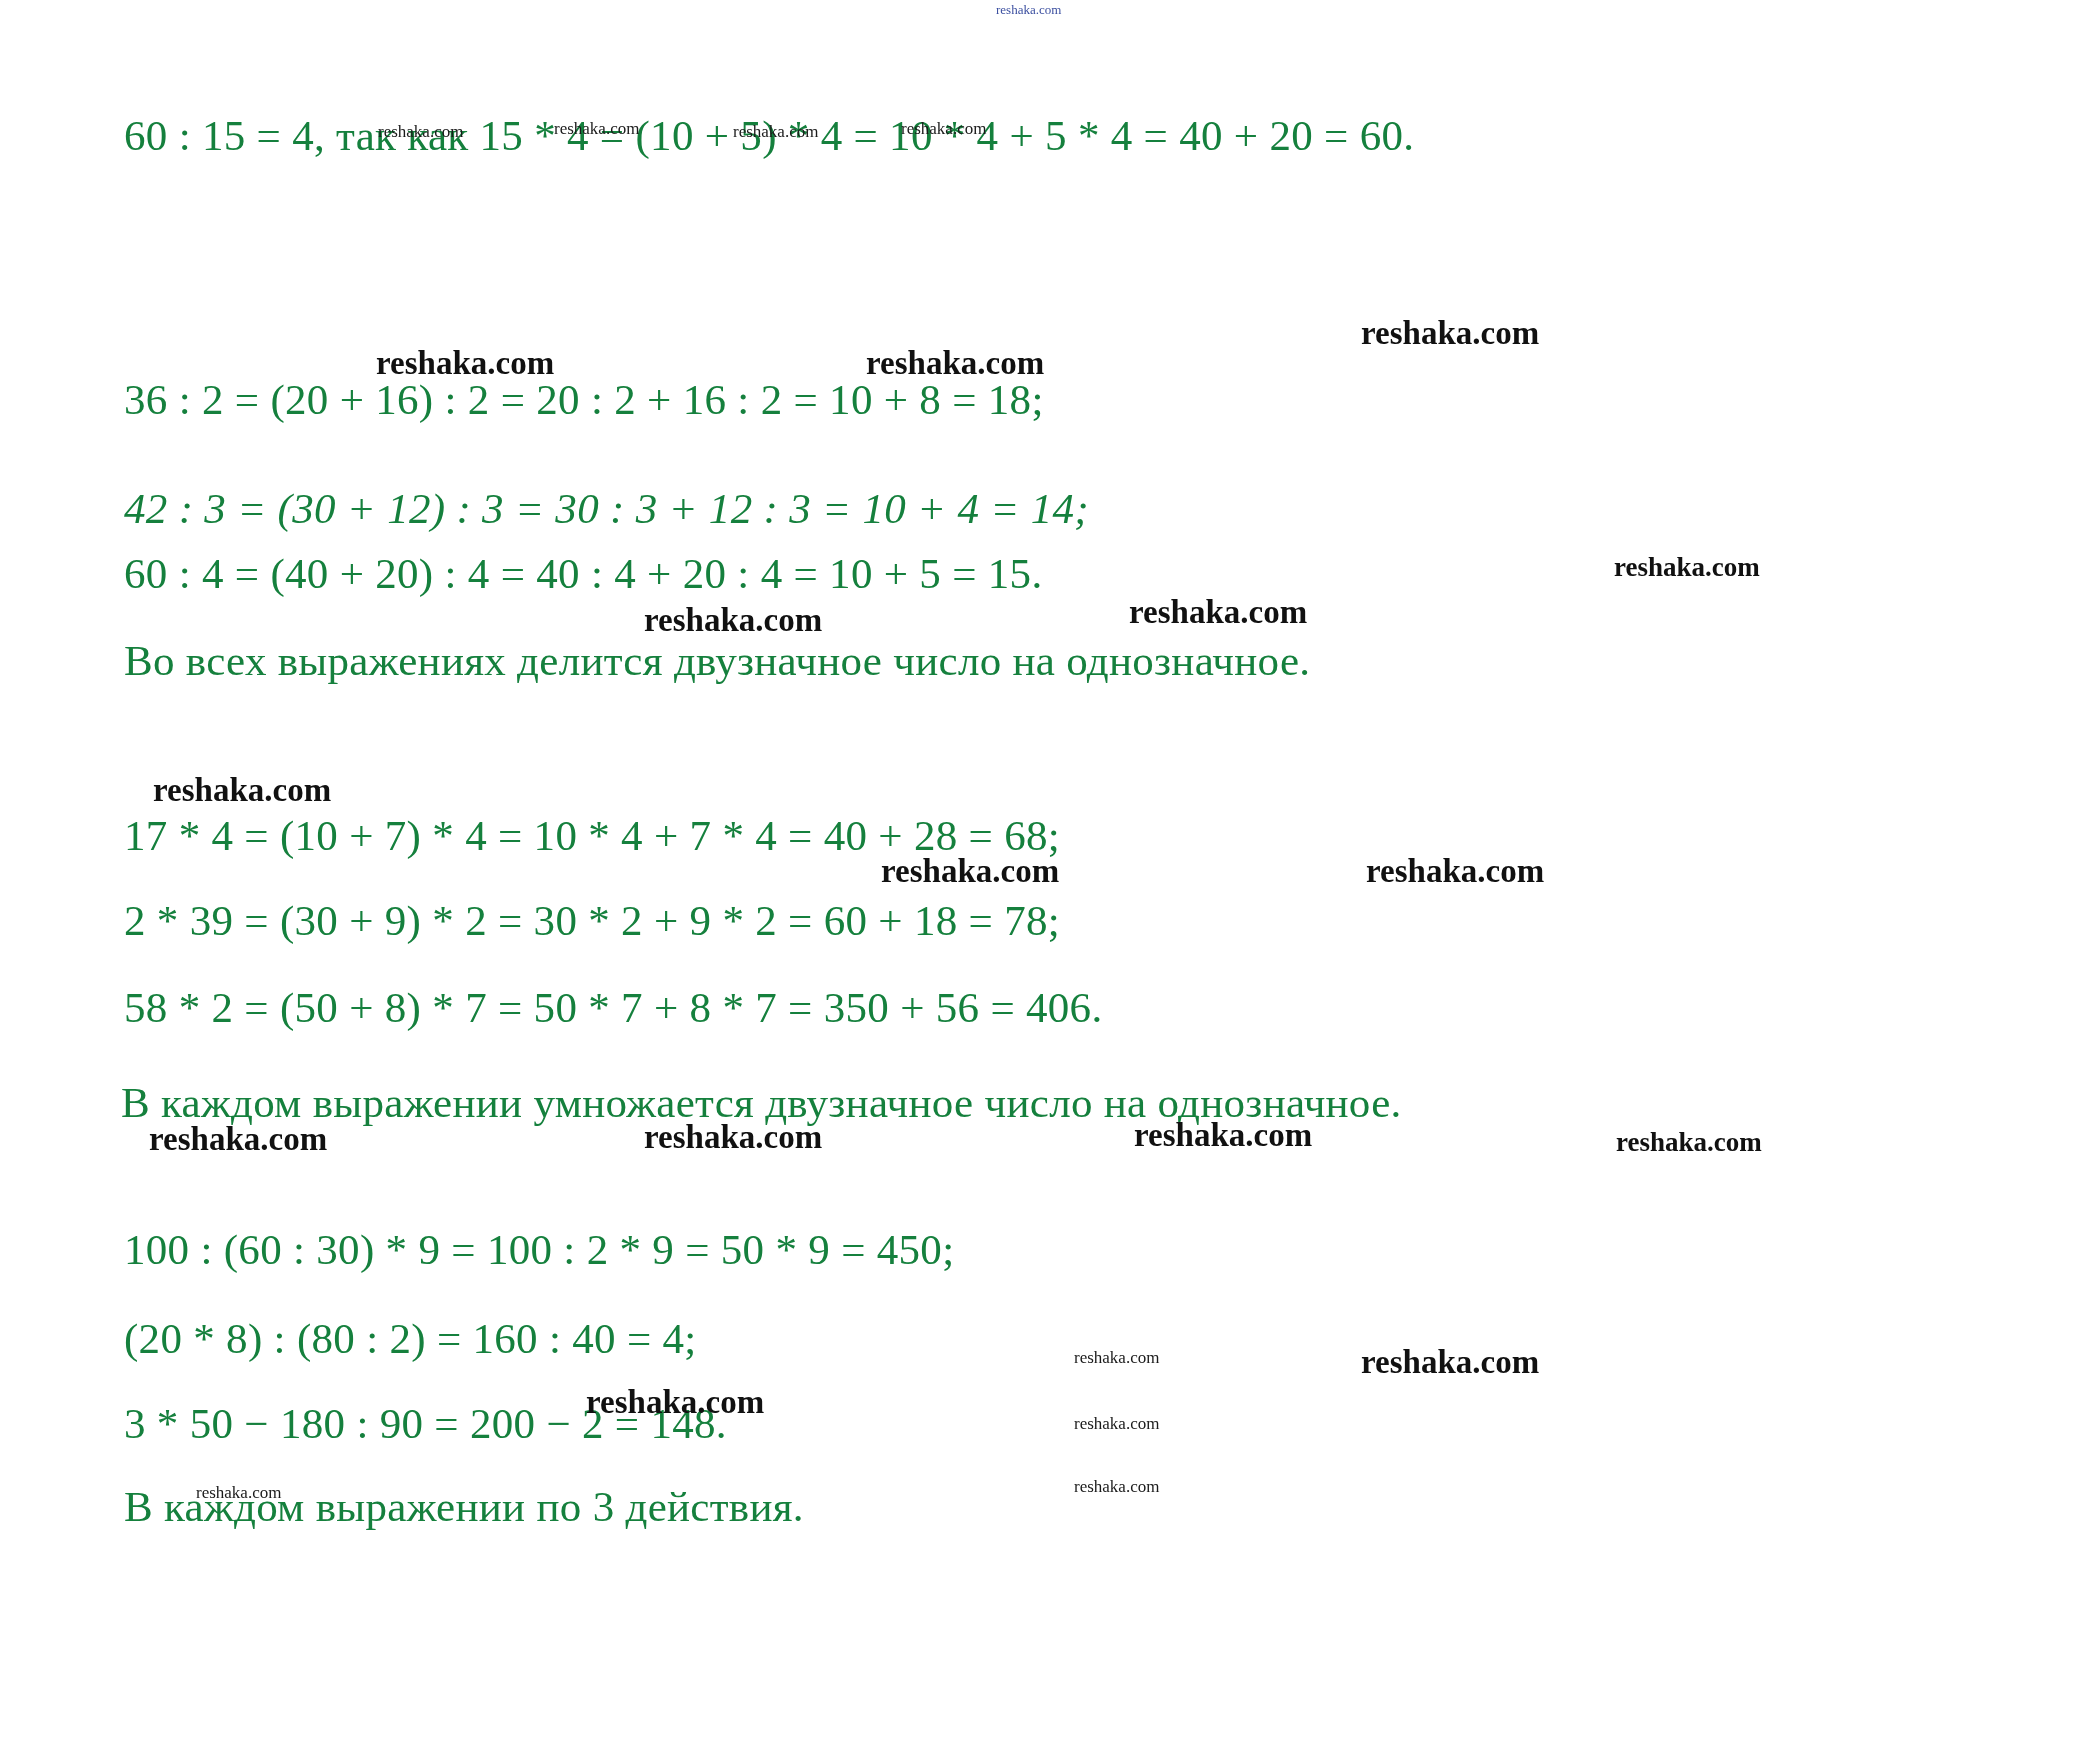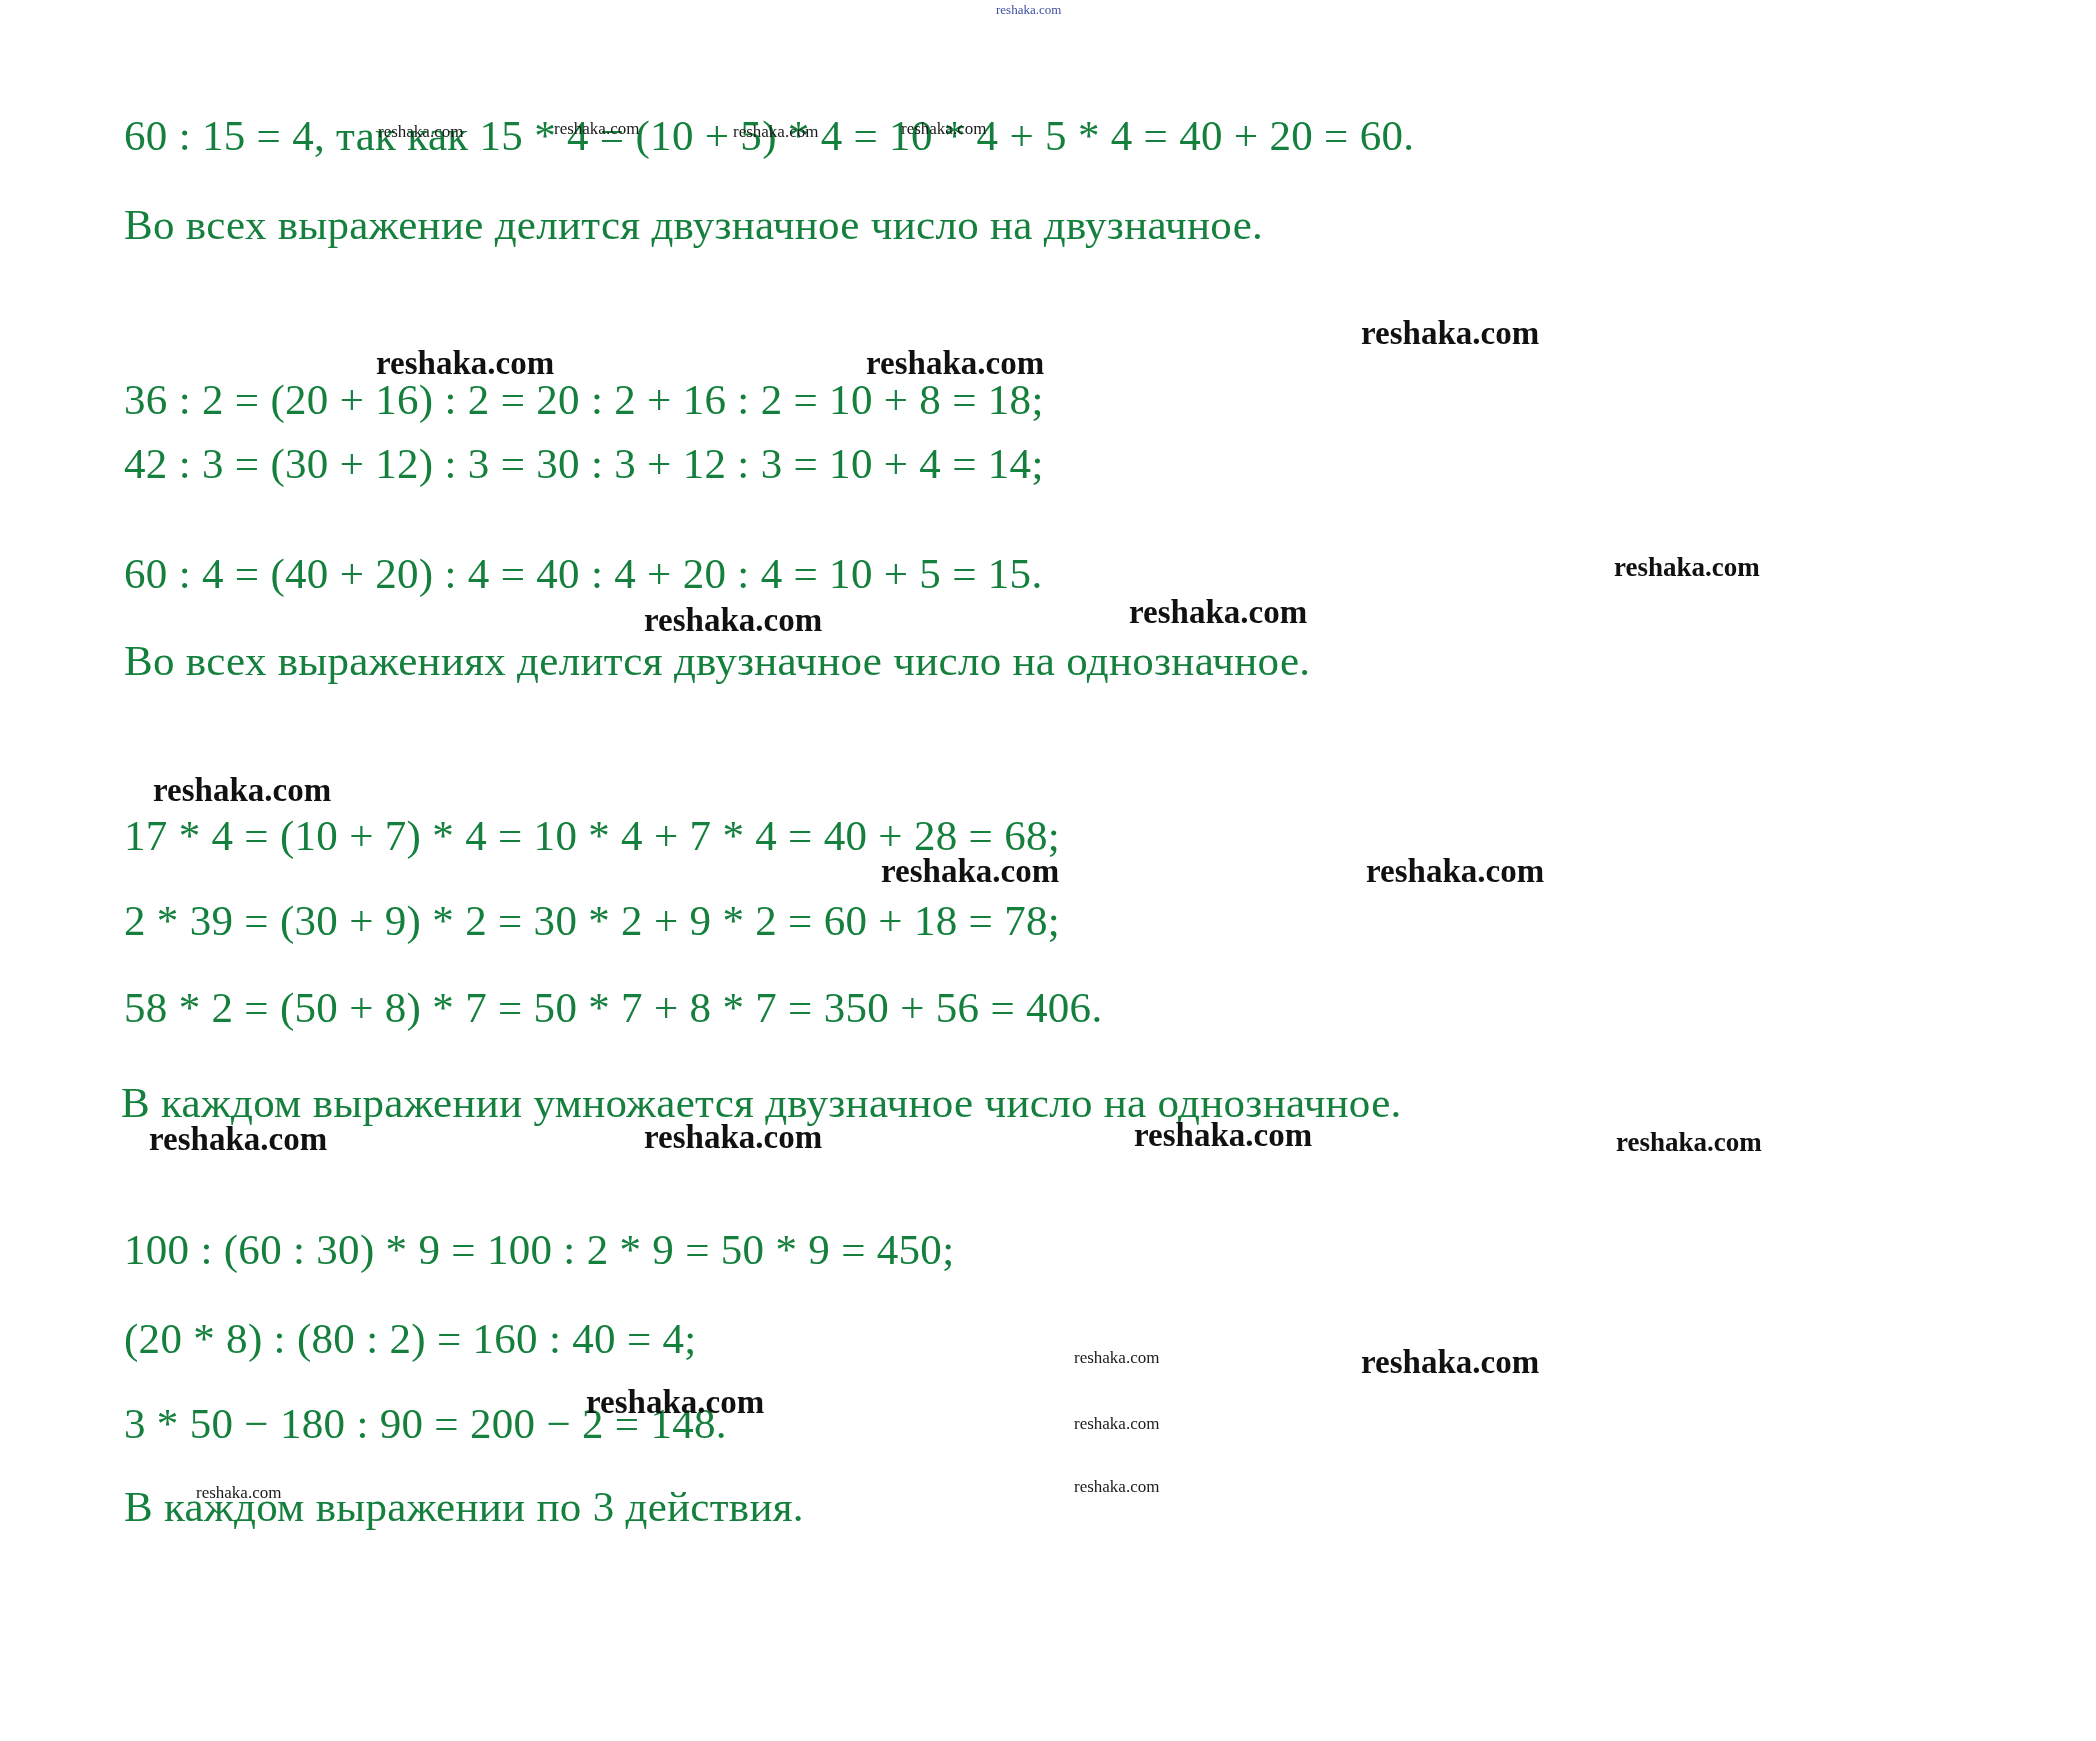--- a/index.html
+++ b/index.html
@@ -55,24 +55,23 @@
     font-size: 33px;
     font-weight: 700;
   }
 </style>
 </head>
 <body>
 
 <div class="page">
 
   <div class="line" style="left:124px; top:114px;">60 : 15 = 4, так как 15 * 4 = (10 + 5) * 4 = 10 * 4 + 5 * 4 = 40 + 20 = 60.</div>
-  <div class="line" style="left:124px; top:203px;">Во всех выражение делится двузначное число на двузначное.</div>
 
   <div class="line" style="left:124px; top:378px;">36 : 2 = (20 + 16) : 2 = 20 : 2 + 16 : 2 = 10 + 8 = 18;</div>
-  <div class="line" style="left:124px; top:442px;">42 : 3 = (30 + 12) : 3 = 30 : 3 + 12 : 3 = 10 + 4 = 14;</div>
+  <div class="line" style="left:124px; top:487px;font-style:italic;">42 : 3 = (30 + 12) : 3 = 30 : 3 + 12 : 3 = 10 + 4 = 14;</div>
   <div class="line" style="left:124px; top:552px;">60 : 4 = (40 + 20) : 4 = 40 : 4 + 20 : 4 = 10 + 5 = 15.</div>
   <div class="line" style="left:124px; top:639px;text-align:center;">Во всех выражениях делится двузначное число на однозначное.</div>
 
   <div class="line" style="left:124px; top:814px;">17 * 4 = (10 + 7) * 4 = 10 * 4 + 7 * 4 = 40 + 28 = 68;</div>
   <div class="line" style="left:124px; top:899px;">2 * 39 = (30 + 9) * 2 = 30 * 2 + 9 * 2 = 60 + 18 = 78;</div>
   <div class="line" style="left:124px; top:986px;">58 * 2 = (50 + 8) * 7 = 50 * 7 + 8 * 7 = 350 + 56 = 406.</div>
   <div class="line" style="left:121px; top:1081px;">В каждом выражении умножается двузначное число на однозначное.</div>
 
   <div class="line" style="left:124px; top:1228px;">100 : (60 : 30) * 9 = 100 : 2 * 9 = 50 * 9 = 450;</div>
   <div class="line" style="left:124px; top:1317px;">(20 * 8) : (80 : 2) = 160 : 40 = 4;</div>

